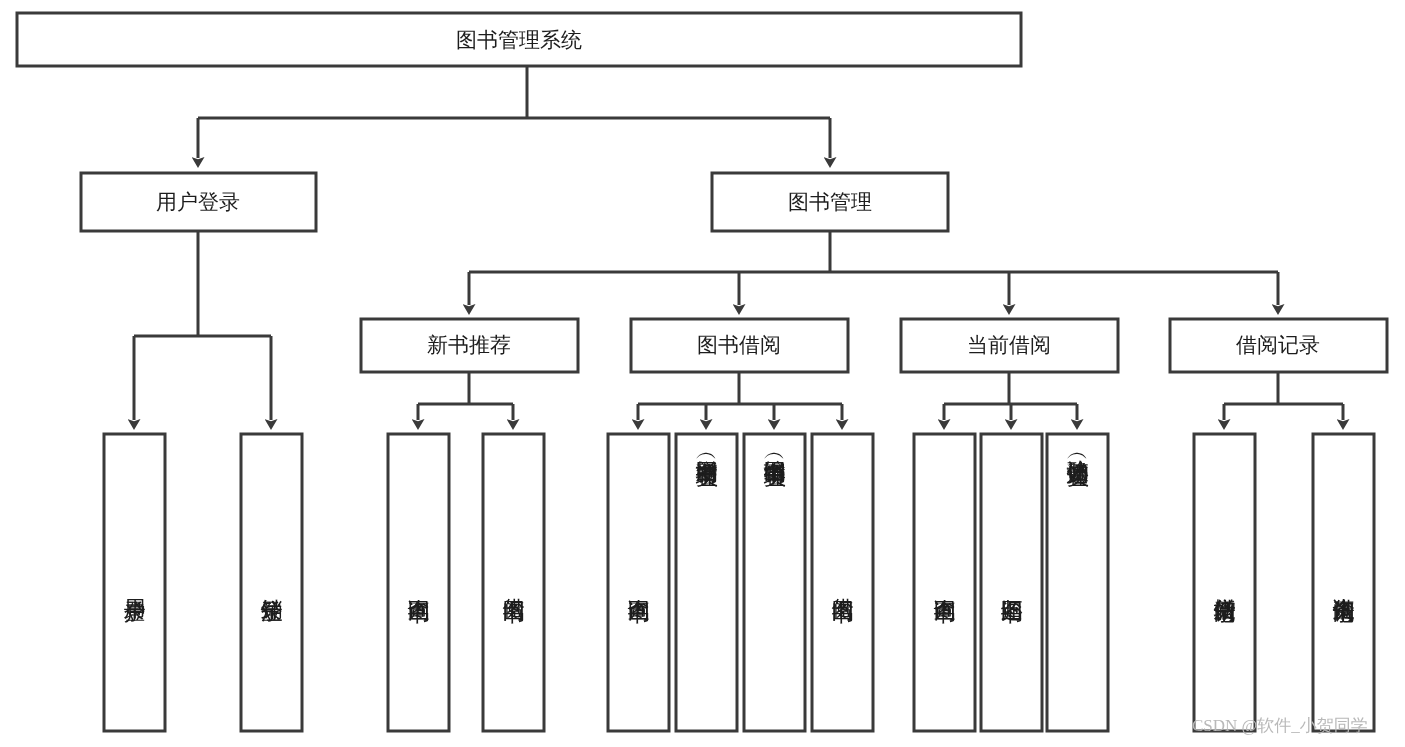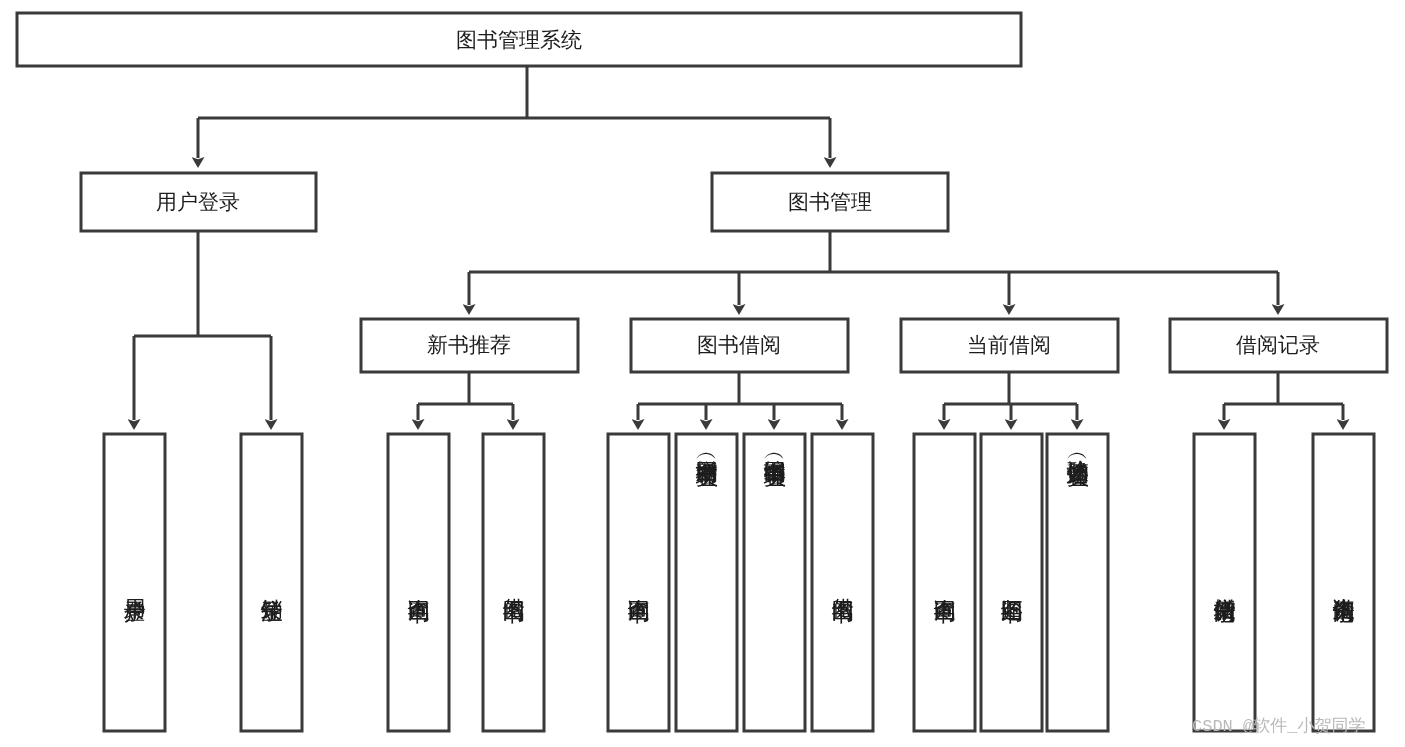--- a/index.html
+++ b/index.html
@@ -60,21 +60,21 @@
     display: flex;
     align-items: center;
     justify-content: center;
     text-align: center;
     letter-spacing: 1px;
     white-space: nowrap;
     pointer-events: none;
   }
   .watermark {
     position: absolute;
-    font-family: Liberation Mono, monospace;
+    font-family: Liberation Serif, serif;
     font-size: 17px;
     color: #b9b9b9;
     white-space: nowrap;
   }
 </style>
 </head>
 <body>
 
 <div id="diagram-root">
 

